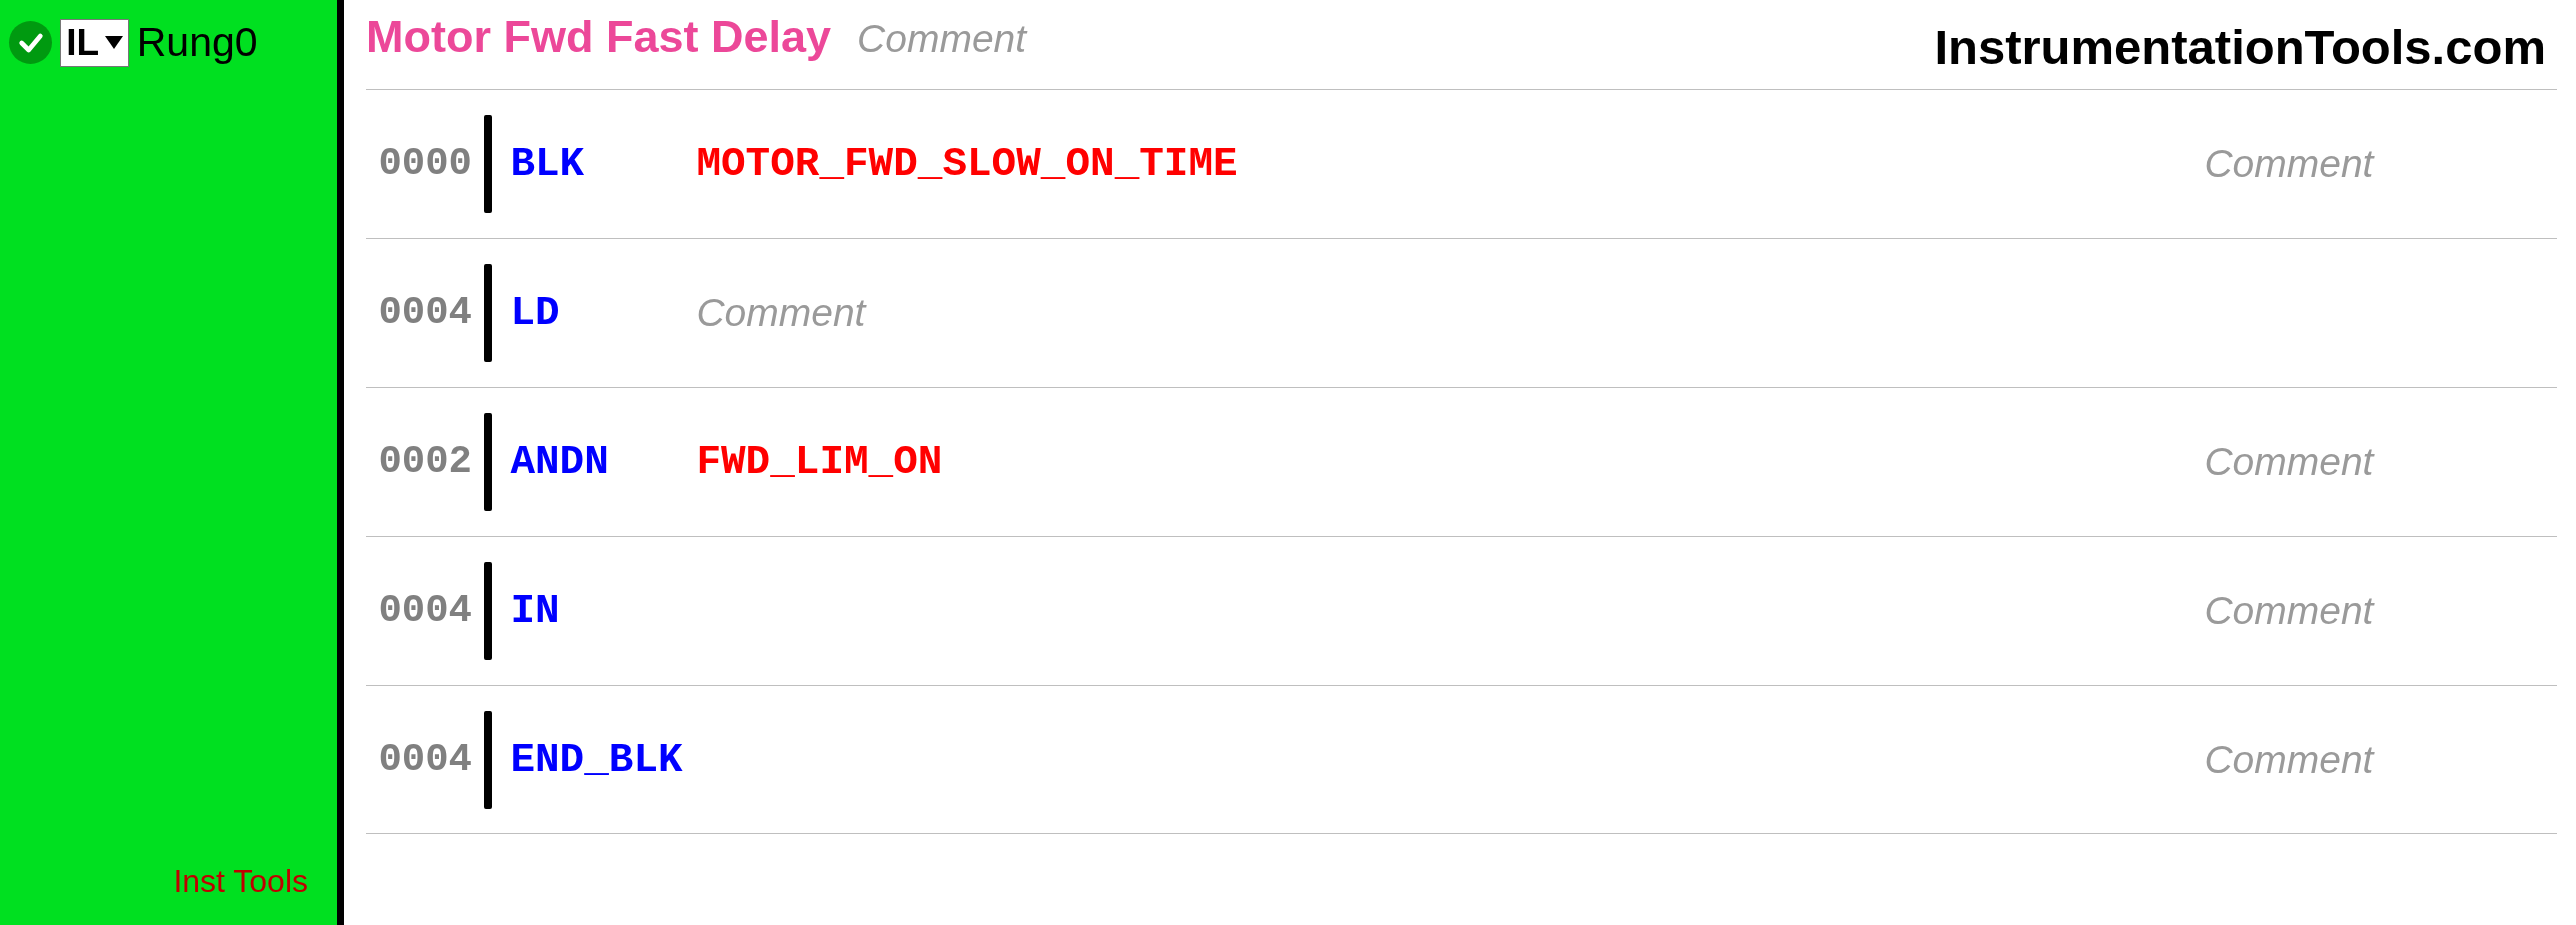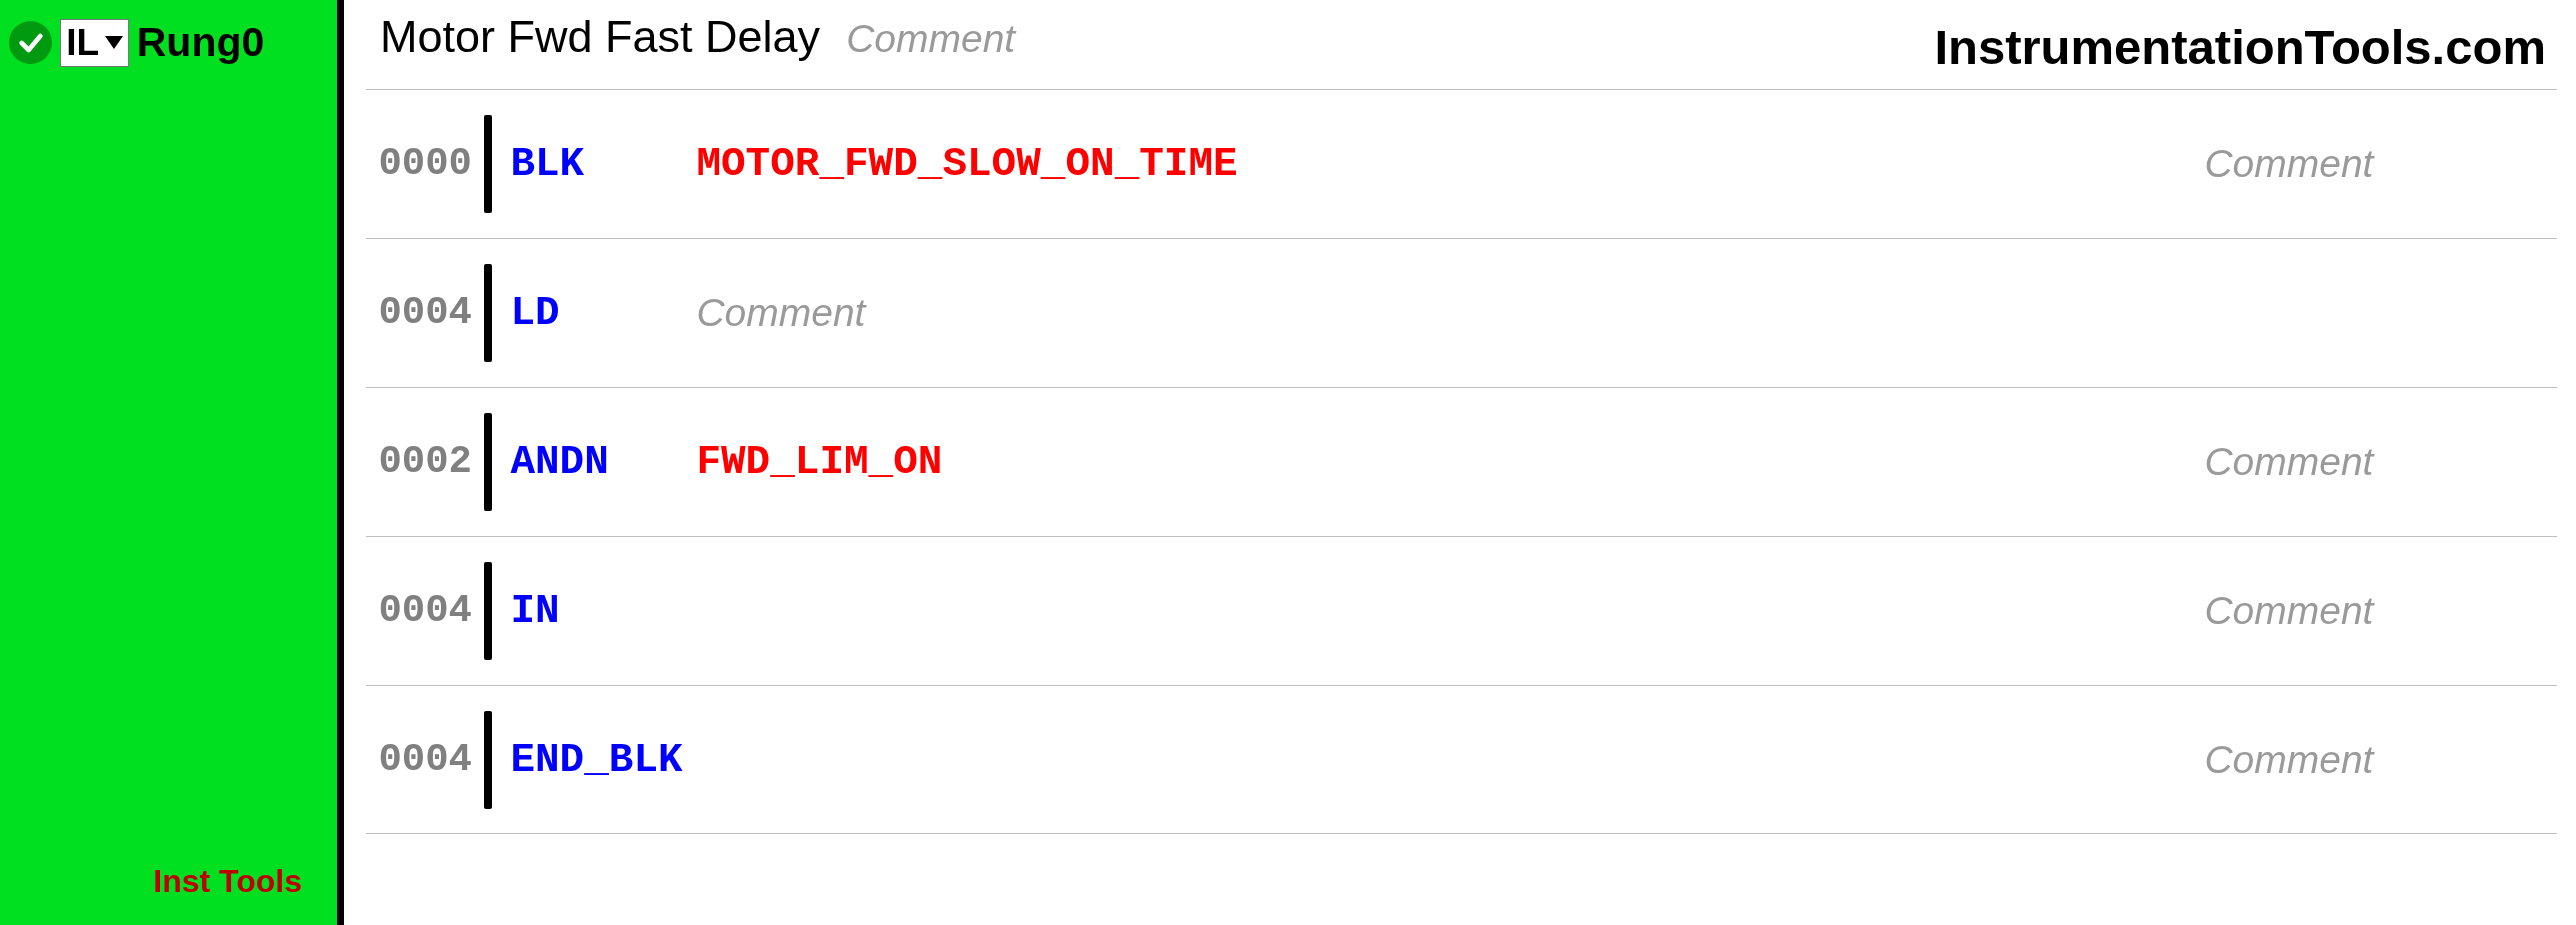--- a/index.html
+++ b/index.html
@@ -55,48 +55,47 @@
   }
   .lang-dropdown .caret {
     display: inline-block;
     width: 0; height: 0;
     border-left: 9.3px solid transparent;
     border-right: 9.3px solid transparent;
     border-top: 13px solid #000;
   }
   .rung-label {
     font-size: 41px;
-    font-weight: 700;
+    font-weight: 400;
     color: #000;
   }
   .inst-tools-watermark {
     position: absolute;
     bottom: 26px;
-    right: 35px;
+    right: 29px;
     color: #c00000;
     font-size: 32px;
-    font-weight: 700;
+    font-weight: 400;
     margin-top: 28px;
   }
   .main {
     flex: 1;
     padding: 11px 18.6px 0 22px;
     position: relative;
   }
   .title-row {
     display: flex;
     align-items: baseline;
     gap: 26px;
     margin-bottom: 26px;
   }
   .rung-title {
     font-size: 45px;
-    font-weight: 400;
-    color: #000000;
-    margin-left: 14px;
+    font-weight: 700;
+    color: #ec4899;
   }
   .title-comment {
     font-size: 39px;
     font-style: italic;
     color: #9a9a9a;
   }
   .brand-url {
     position: absolute;
     top: 18.6px;
     right: 30px;

